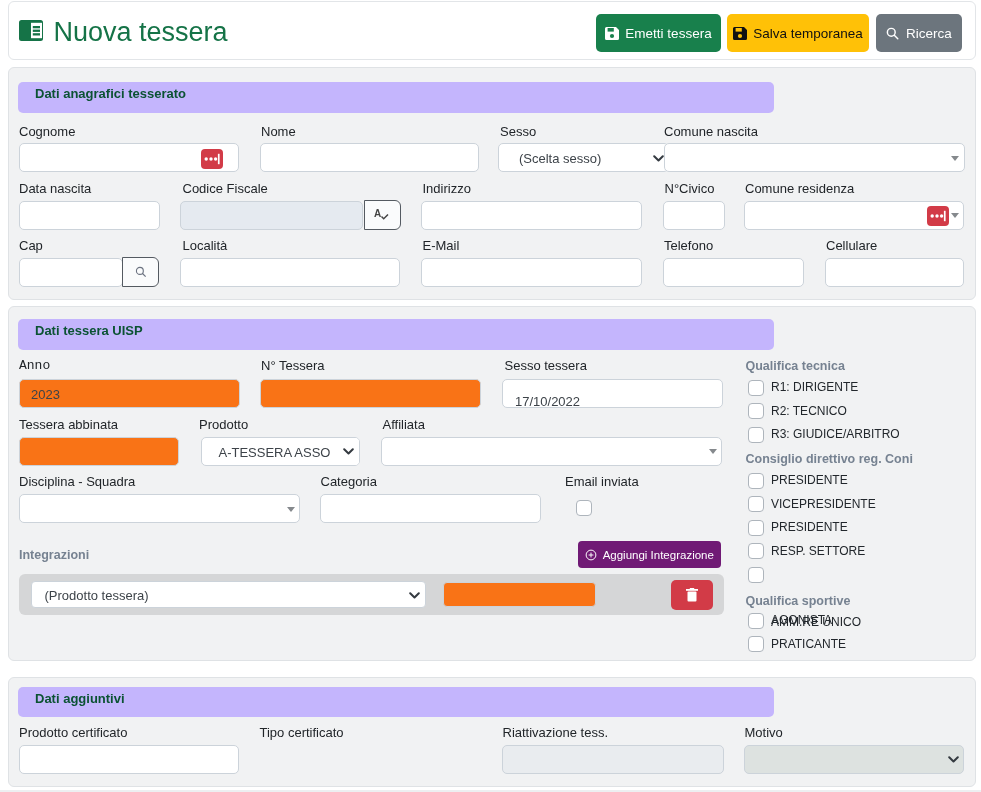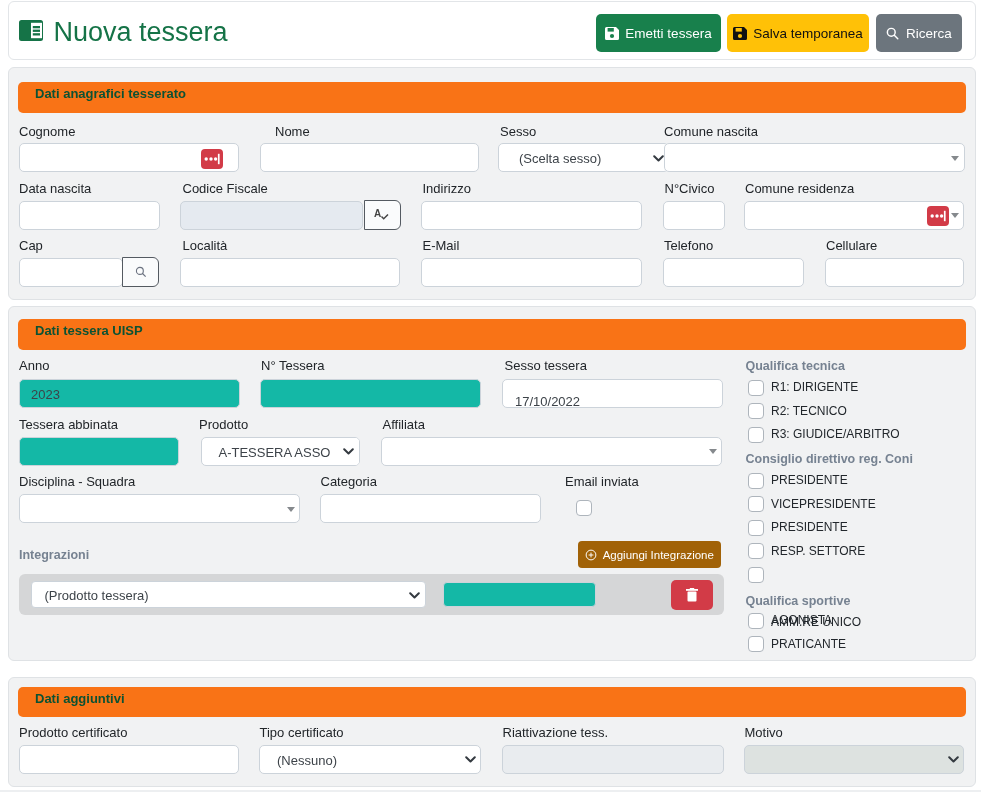--- a/index.html
+++ b/index.html
@@ -1,24 +1,24 @@
 <!DOCTYPE html>
 <html><head>
 <meta charset="utf-8">
 <style>
 * { margin:0; padding:0; box-sizing:border-box; }
 html,body { width:981px; height:792px; background:#fff; font-family:"Liberation Sans", sans-serif; position:relative; overflow:hidden; }
 .abs { position:absolute; }
 .card { position:absolute; left:8px; width:968px; background:#f1f2f3; border:1px solid #dfe2e5; border-radius:6px; }
 .hcard { position:absolute; left:8px; width:968px; background:#fff; border:1px solid #e2e5e8; border-radius:6px; }
-.gbar { position:absolute; background:#f97316; border-radius:5px; height:31px; width:948px; left:9px; }
+.gbar { position:absolute; background:#c4b5fd; border-radius:5px; height:31px; width:756px; left:9px; }
 .gbar span { position:absolute; left:17px; top:4px; color:#0b5233; font-weight:bold; font-size:13px; }
 .lbl { position:absolute; font-size:13px; color:#212529; line-height:15px; white-space:nowrap; }
 .box { position:absolute; background:#fff; border:1px solid #ccd3da; border-radius:5px; height:29px; }
-.yellow { background:#14b8a6; }
+.yellow { background:#f97316; }
 .dis { background:#e9ecef; }
 .btxt { position:absolute; top:7px; left:11px; font-size:13px; line-height:15px; color:#3d4349; white-space:nowrap; }
 .chev { position:absolute; right:4.5px; top:10.5px; }
 .s2:after { content:''; position:absolute; right:4.5px; top:11.5px; width:0; height:0; border-left:4.1px solid transparent; border-right:4.1px solid transparent; border-top:5px solid #85898d; }
 .chk { position:absolute; width:16px; height:16px; border:1px solid #aeb5bc; border-radius:4px; background:#fff; }
 .clab { position:absolute; font-size:12px; color:#22272c; white-space:nowrap; line-height:14px; }
 .h6g { position:absolute; font-weight:bold; font-size:12.5px; color:#768291; white-space:nowrap; }
 .redbtn { position:absolute; background:#d23b47; border-radius:4px; }
 .btn { position:absolute; height:38px; border-radius:5px; font-size:13.5px; display:flex; align-items:center; justify-content:center; white-space:nowrap; }
 </style>
@@ -67,21 +67,21 @@
   <div class="lbl" style="left:10px; top:55.5px;">Cognome</div>
   <div class="box" style="left:10px; top:75px; width:220px;"></div>
   <div class="redbtn" style="left:192px; top:80.5px; width:21.5px; height:20px;">
     <svg width="21" height="20" viewBox="0 0 21 20">
         <circle cx="5.2" cy="10" r="1.7" fill="#fff"></circle>
         <circle cx="10" cy="10" r="1.7" fill="#fff"></circle>
         <circle cx="14.6" cy="10" r="1.7" fill="#fff"></circle>
         <rect x="16.9" y="4.8" width="1.7" height="10.4" fill="#fff"></rect>
       </svg>
   </div>
-  <div class="lbl" style="left:252px; top:55.5px;margin-left:14px;">Nome</div>
+  <div class="lbl" style="left:252px; top:55.5px;">Nome</div>
   <div class="box" style="left:251px; top:75px; width:219px;"></div>
   <div class="lbl" style="left:491px; top:55.5px;">Sesso</div>
   <div class="box sel" style="left:489px; top:75px; width:171px;">
       <span class="btxt" style="left:20px;">(Scelta sesso)</span>
       <svg class="chev" width="11" height="7" viewBox="0 0 11 7">
         <path d="M1.2 1.2 L5.5 5.5 L9.8 1.2" stroke="#343a40" stroke-width="2" fill="none" stroke-linecap="round" stroke-linejoin="round"></path>
       </svg>
     </div>
   <div class="lbl" style="left:655px; top:55.5px;">Comune nascita</div>
   <div class="box s2" style="left:654.5px; top:75px; width:301px;"></div>
@@ -127,21 +127,21 @@
   <div class="box" style="left:654px; top:189.5px; width:141px;"></div>
   <div class="lbl" style="left:817px; top:170px;">Cellulare</div>
   <div class="box" style="left:816px; top:189.5px; width:139px;"></div>
 </div>
 
 <div class="card" style="top:306px; height:355px;">
   <div class="gbar" style="top:12px;">
       <span>Dati tessera UISP</span>
     </div>
 
-  <div class="lbl" style="left:10px; top:50.5px;">Anno</div>
+  <div class="lbl" style="left:10px; top:50.5px;font-family:Liberation Mono, monospace;">Anno</div>
   <div class="box yellow" style="left:10px; top:71.5px; width:221px;">
       <span class="btxt">2023</span>
     </div>
   <div class="lbl" style="left:252px; top:50.5px;">N° Tessera</div>
   <div class="box yellow" style="left:251px; top:71.5px; width:221px;"></div>
   <div class="lbl" style="left:495.5px; top:50.5px;">Sesso tessera</div>
   <div class="box" style="left:493px; top:71.5px; width:221px;">
       <span class="btxt" style="left:12px;margin-top:7px;">17/10/2022</span>
     </div>
 
@@ -183,21 +183,21 @@
     <div class="clab" style="left:762px; top:236.8px;">RESP. SETTORE</div>
   <div class="chk" style="left:739px; top:259.8px;"></div>
     <div class="clab" style="left:762px; top:260.3px;margin-top:48px;">AMM.RE UNICO</div>
   <div class="h6g" style="left:736.5px; top:287px;">Qualifica sportive</div>
   <div class="chk" style="left:739px; top:305.8px;"></div>
     <div class="clab" style="left:762px; top:306.3px;text-align:right;">AGONISTA</div>
   <div class="chk" style="left:739px; top:329.3px;"></div>
     <div class="clab" style="left:762px; top:329.8px;">PRATICANTE</div>
 
   <div class="h6g" style="left:10px; top:241px;">Integrazioni</div>
-  <div class="btn" style="left:568.5px; top:234px; width:143.5px; height:27px; background:#a16207; color:#fff; font-size:11.5px; border-radius:4px;">
+  <div class="btn" style="left:568.5px; top:234px; width:143.5px; height:27px; background:#701a75; color:#fff; font-size:11.5px; border-radius:4px;">
     <svg width="12" height="12" viewBox="0 0 16 16" style="margin-right:6px;">
         <circle cx="8" cy="8" r="6.5" fill="none" stroke="#fff" stroke-width="1.3"></circle>
         <line x1="8" y1="4.8" x2="8" y2="11.2" stroke="#fff" stroke-width="1.3"></line>
         <line x1="4.8" y1="8" x2="11.2" y2="8" stroke="#fff" stroke-width="1.3"></line>
       </svg>
     Aggiungi Integrazione
   </div>
   <div class="abs" style="left:9.5px; top:266.5px; width:705px; height:41px; background:#d5d6d7; border-radius:6px;"></div>
   <div class="box sel" style="left:21.5px; top:274px; width:395px; height:27px; border-radius:4px;">
       <span class="btxt" style="left:13px; top:5.5px;">(Prodotto tessera)</span>
@@ -215,26 +215,20 @@
   </div>
 </div>
 
 <div class="card" style="top:676.5px; height:110px;">
   <div class="gbar" style="top:9.5px; height:30px;">
       <span>Dati aggiuntivi</span>
     </div>
   <div class="lbl" style="left:10px; top:47px;">Prodotto certificato</div>
   <div class="box" style="left:10px; top:67px; width:219.5px;"></div>
   <div class="lbl" style="left:250.5px; top:47px;">Tipo certificato</div>
-  <div class="box sel" style="left:250px; top:67px; width:222px;">
-      <span class="btxt" style="left:17px;">(Nessuno)</span>
-      <svg class="chev" width="11" height="7" viewBox="0 0 11 7">
-        <path d="M1.2 1.2 L5.5 5.5 L9.8 1.2" stroke="#343a40" stroke-width="2" fill="none" stroke-linecap="round" stroke-linejoin="round"></path>
-      </svg>
-    </div>
   <div class="lbl" style="left:493.5px; top:47px;">Riattivazione tess.</div>
   <div class="box dis" style="left:492.5px; top:67px; width:222.5px;"></div>
   <div class="lbl" style="left:735.5px; top:47px;">Motivo</div>
   <div class="box sel" style="left:735px; top:67px; width:220px; background:#dde2e0;">
       <svg class="chev" width="11" height="7" viewBox="0 0 11 7">
         <path d="M1.2 1.2 L5.5 5.5 L9.8 1.2" stroke="#343a40" stroke-width="2" fill="none" stroke-linecap="round" stroke-linejoin="round"></path>
       </svg>
     </div>
 </div>
 

